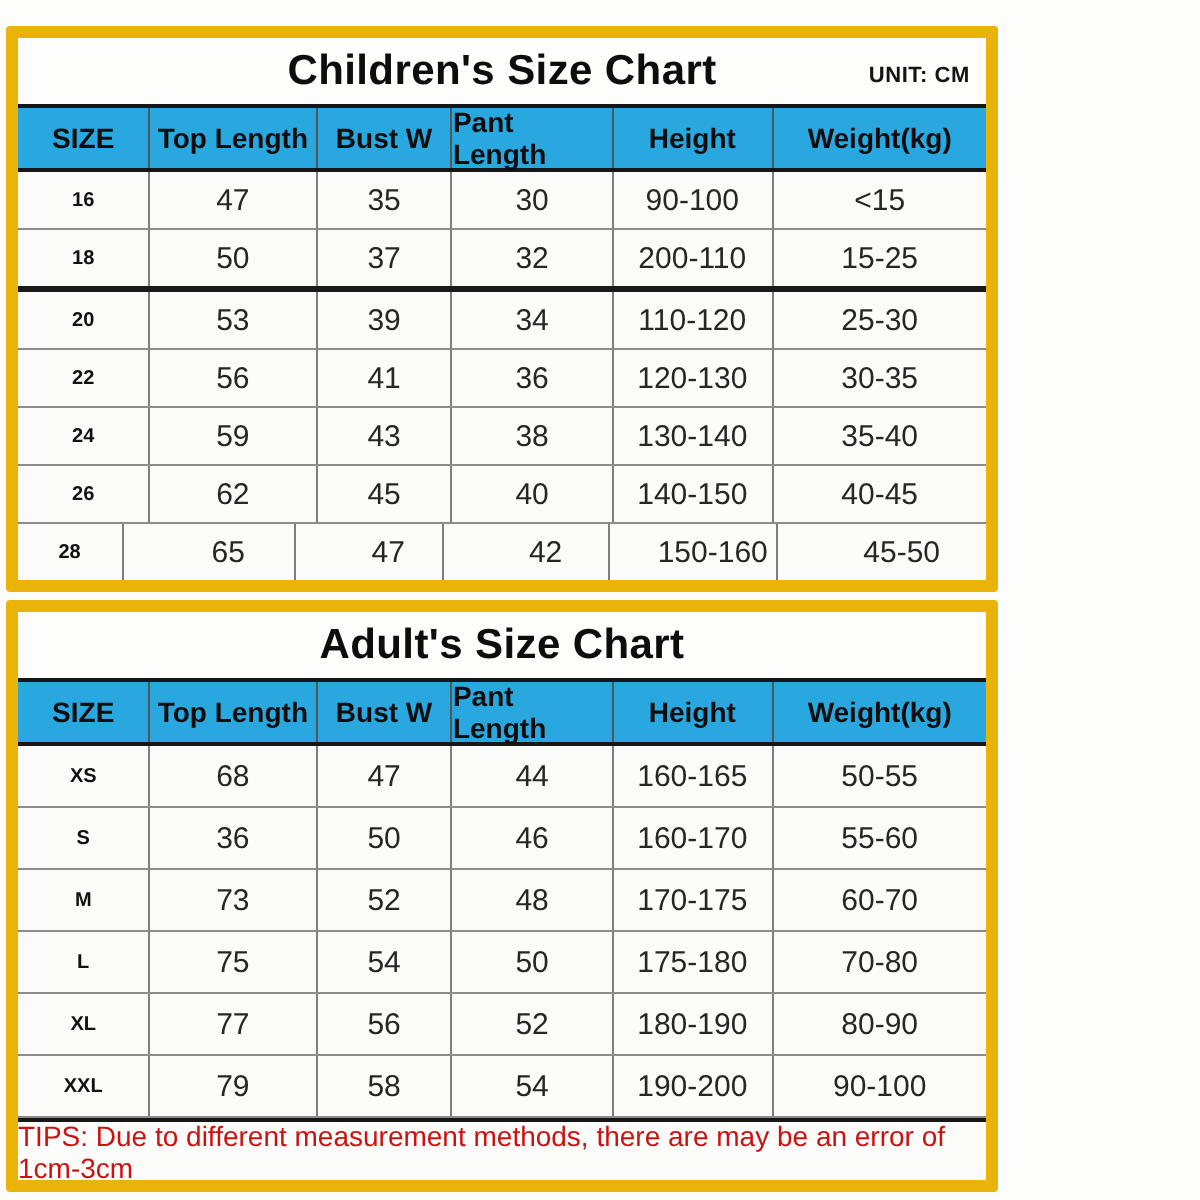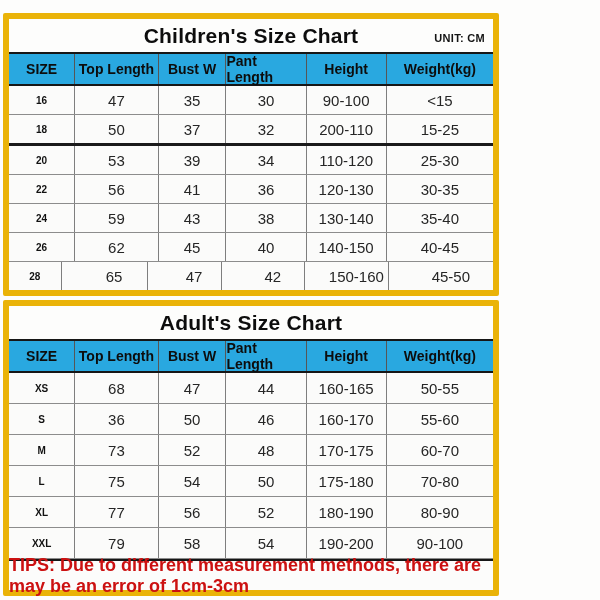--- a/index.html
+++ b/index.html
@@ -98,22 +98,22 @@
 
   .tips-row {
     border-top: 2px solid #161616;
     height: 29px;
     display: flex;
     align-items: center;
     justify-content: center;
     background: #fcfcfb;
   }
   .tips-row span {
-    font-size: 18px;
-    font-weight: 700;
+    font-size: 14px;
+    font-weight: 400;
     color: #cc1111;
   }
 </style>
 </head>
 <body>
 
 <div class="page">
 
   <section class="size-table children">
     <div class="title-bar">

